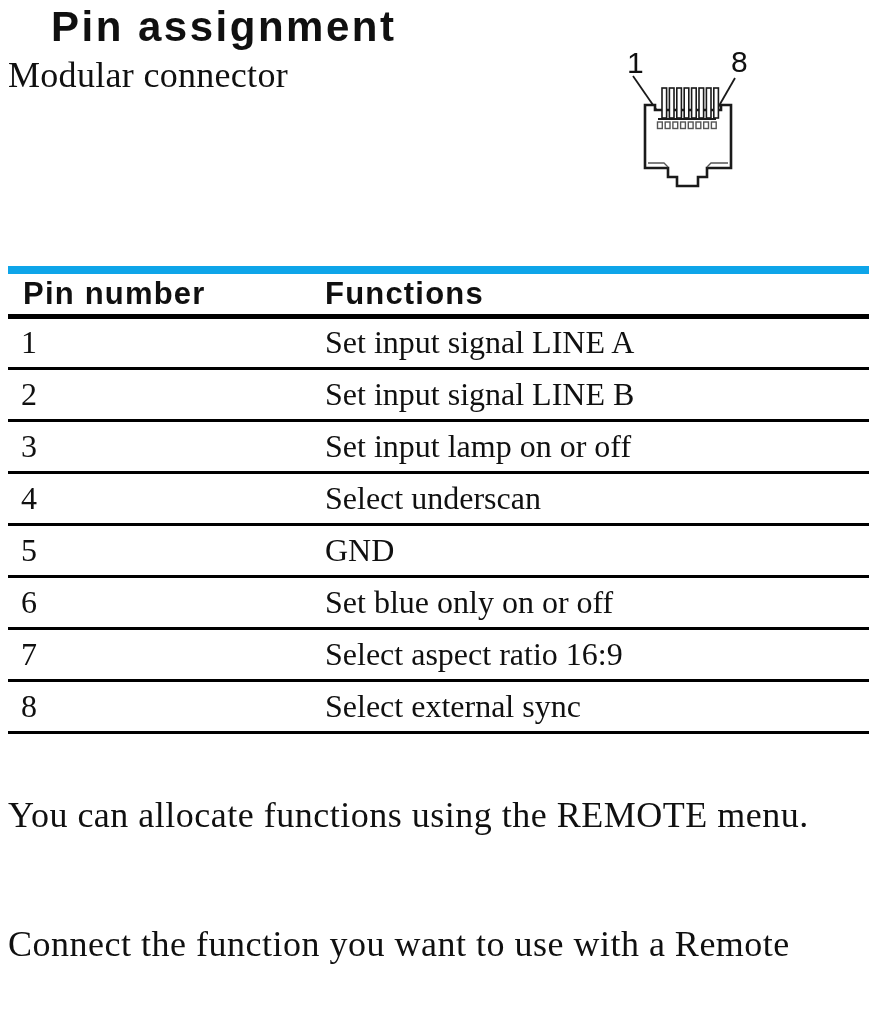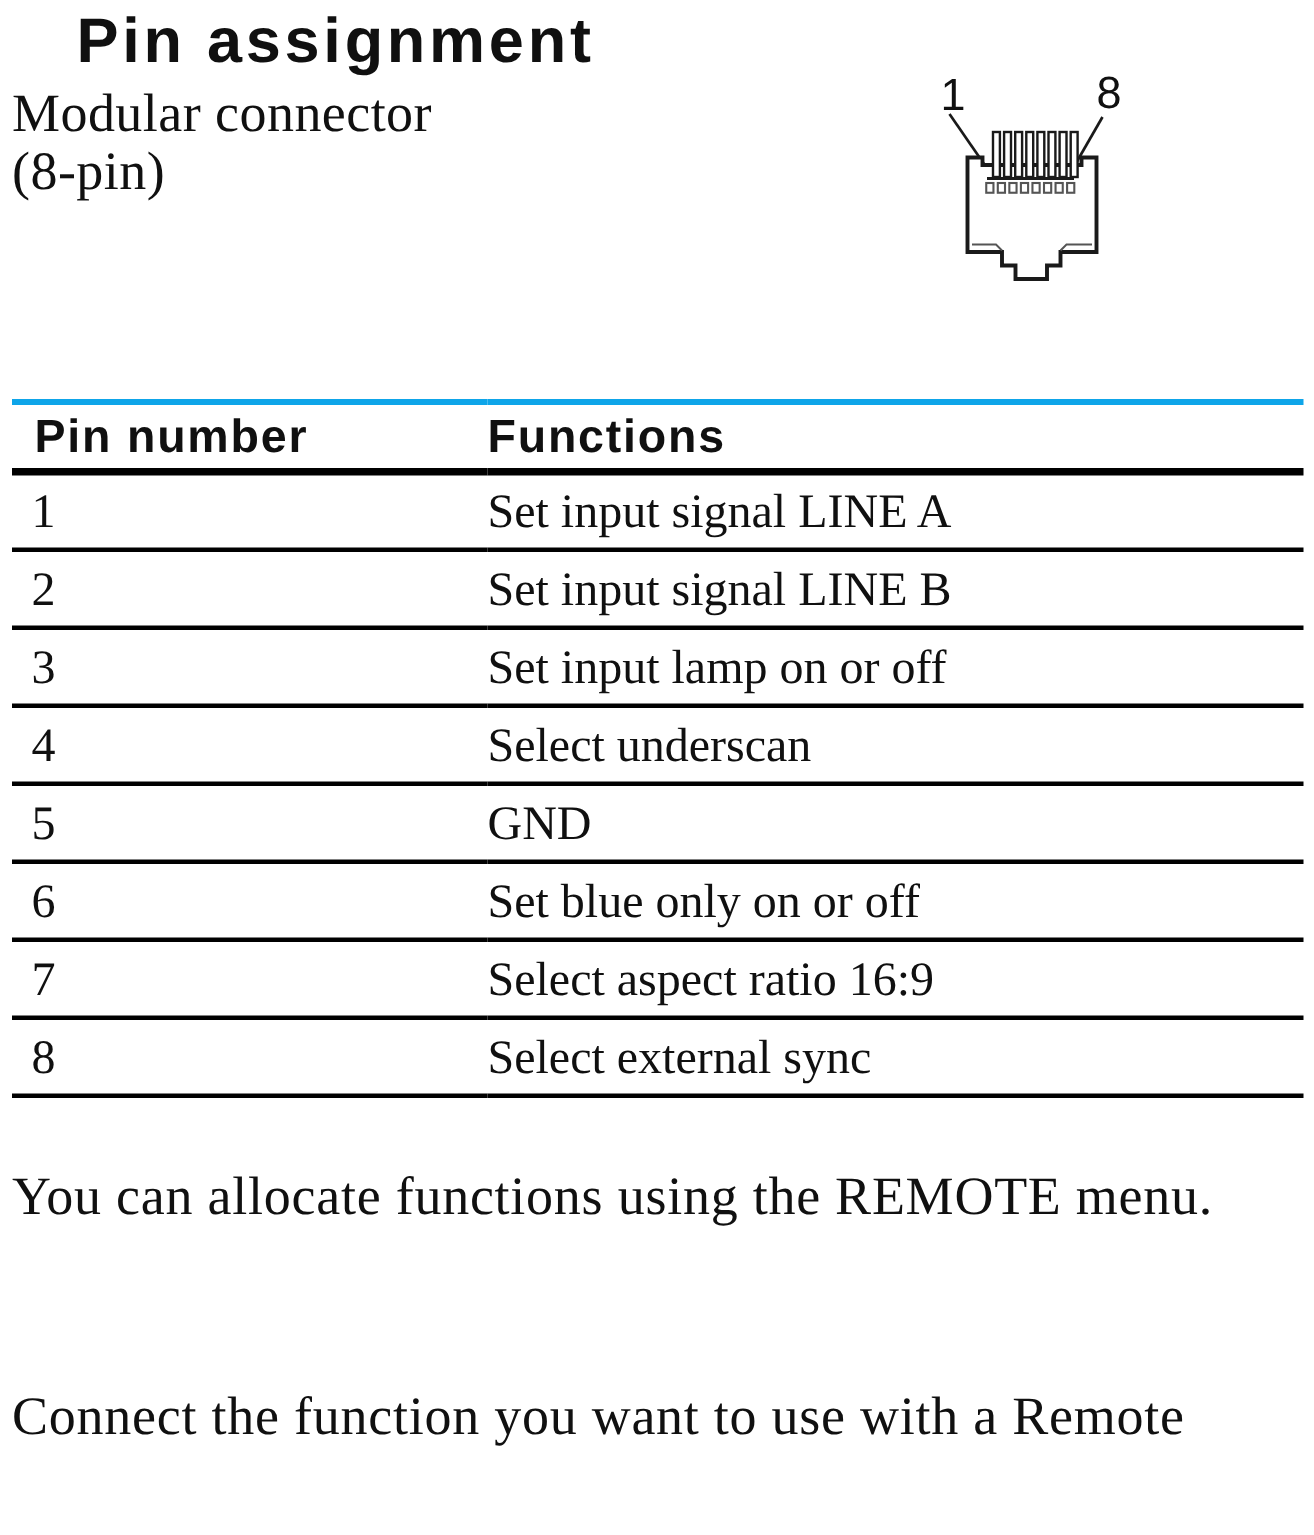--- a/index.html
+++ b/index.html
@@ -41,21 +41,21 @@
     font-size: 30px;
     fill: #101010;
   }
 
   
   #pin-table {
     left: 8px; top: 266px;
     width: 861px;
     border-collapse: collapse;
     table-layout: fixed;
-    border-top: 4px solid #0ea5e9;
+    border-top: 8px solid #0ea5e9;
   }
   #pin-table col.c1 { width: 317px; }
   #pin-table th {
     height: 46px;
     border-bottom: 5px solid #000;
     font-family: "Liberation Sans", "DejaVu Sans", sans-serif;
     font-weight: bold;
     font-size: 31px;
     letter-spacing: 1.2px;
     text-align: left;
@@ -68,21 +68,21 @@
     height: 52px;
     border-bottom: 3px solid #000;
     font-size: 32px;
     vertical-align: middle;
     padding-left: 13px;
     white-space: nowrap;
   }
 
   
   #allocate-note {
-    left: 8px; top: 776px;
+    left: 8px; top: 794px;
     font-size: 36px;
     letter-spacing: 0.5px;
     white-space: nowrap;
   }
   #wiring-heading {
     left: 8px; top: 876px;
     font-family: "Liberation Sans", "DejaVu Sans", sans-serif;
     font-weight: bold;
     font-size: 38px;
     letter-spacing: 1.5px;
@@ -98,21 +98,20 @@
 </style>
 </head>
 <body>
 
 <div id="page">
 
   <h1 id="doc-title" class="abs">Pin assignment</h1>
 
   <div id="subtitle" class="abs">
     <div>Modular connector</div>
-    <div>(8-pin)</div>
   </div>
 
   <svg id="connector-svg" class="abs" width="276" height="200" viewBox="0 0 276 200">
 
     <text class="pin-num-label" x="27" y="33">1</text>
     <text class="pin-num-label" x="131" y="32">8</text>
 
     <line x1="33" y1="36" x2="62" y2="78" stroke="#1a1a1a" stroke-width="1.8"></line>
     <line x1="135" y1="38" x2="112" y2="78" stroke="#1a1a1a" stroke-width="1.8"></line>
 

